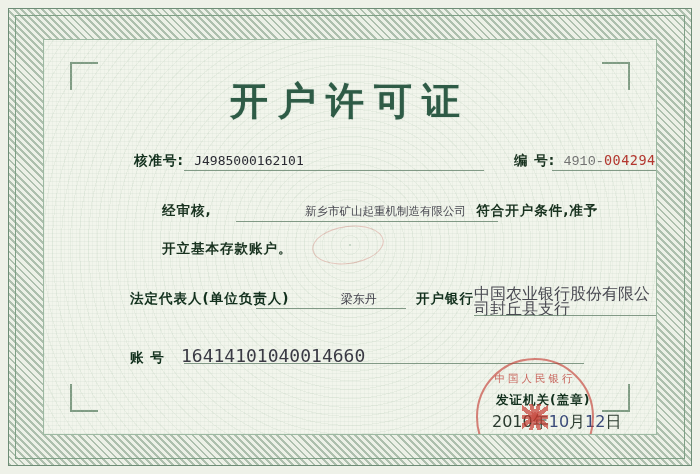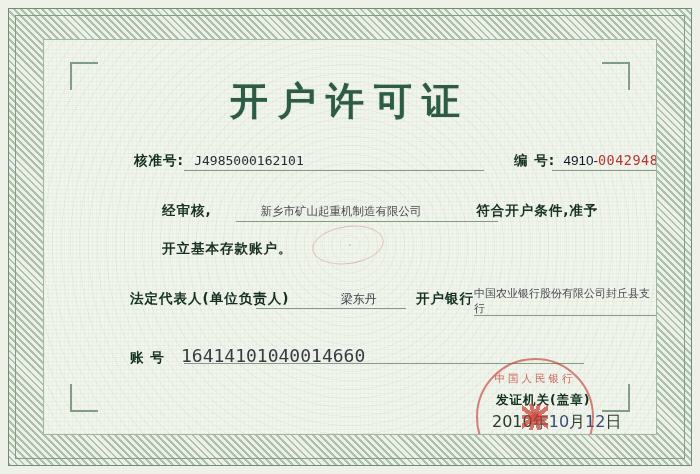--- a/index.html
+++ b/index.html
@@ -108,36 +108,36 @@
   .approval .val {
     font-family: "DejaVu Sans Mono", monospace;
     font-size: 13px;
     color: #2b2b33;
     margin-left: 6px;
   }
 
   .serial { left: 470px; top: 112px; }
   .serial .serial-prefix { font-weight: bold; letter-spacing: 1px; }
   .serial .serial-a {
-    font-family: Liberation Sans, sans-serif;
-    color: #0f172a;
+    font-family: Liberation Mono, monospace;
+    color: #737373;
     margin-left: 4px;
   }
   .serial .serial-b {
     font-family: "DejaVu Sans Mono", monospace;
     color: #b3372f;
     letter-spacing: .5px;
   }
 
   .body1 { left: 118px; top: 162px; }
   .body1 .lead { font-weight: bold; letter-spacing: 1px; }
   .company {
     display: inline-block;
     width: 250px;
-    text-align: center;
+    text-align: right;
     font-family: "DejaVu Sans", sans-serif;
     font-size: 11.5px;
     color: #4a4a52;
     vertical-align: baseline;
   }
   .body1 .tail { font-weight: bold; letter-spacing: 1px; margin-left: 6px; }
 
   .body2 { left: 118px; top: 200px; font-weight: bold; letter-spacing: 1px; }
 
   .legal { left: 86px; top: 250px; }
@@ -149,21 +149,21 @@
     font-size: 12px;
     color: #3e3e48;
   }
   .bank-label { position: absolute; left: 372px; top: 250px; font-weight: bold; letter-spacing:1px; font-size:13.5px; font-family:"DejaVu Sans",sans-serif; color:#12301d;}
   .bank-name {
     position: absolute;
     left: 430px;
     top: 246px;
     width: 185px;
     font-family: Liberation Serif, serif;
-    font-size: 11px;
+    font-size: 16px;
     line-height: 15px;
     color: #4a4a52;
   }
 
   .account { left: 86px; top: 305px; }
   .account .val {
     font-family: "DejaVu Sans Mono", monospace;
     font-size: 18px;
     color: #3a3a44;
     margin-left: 12px;

